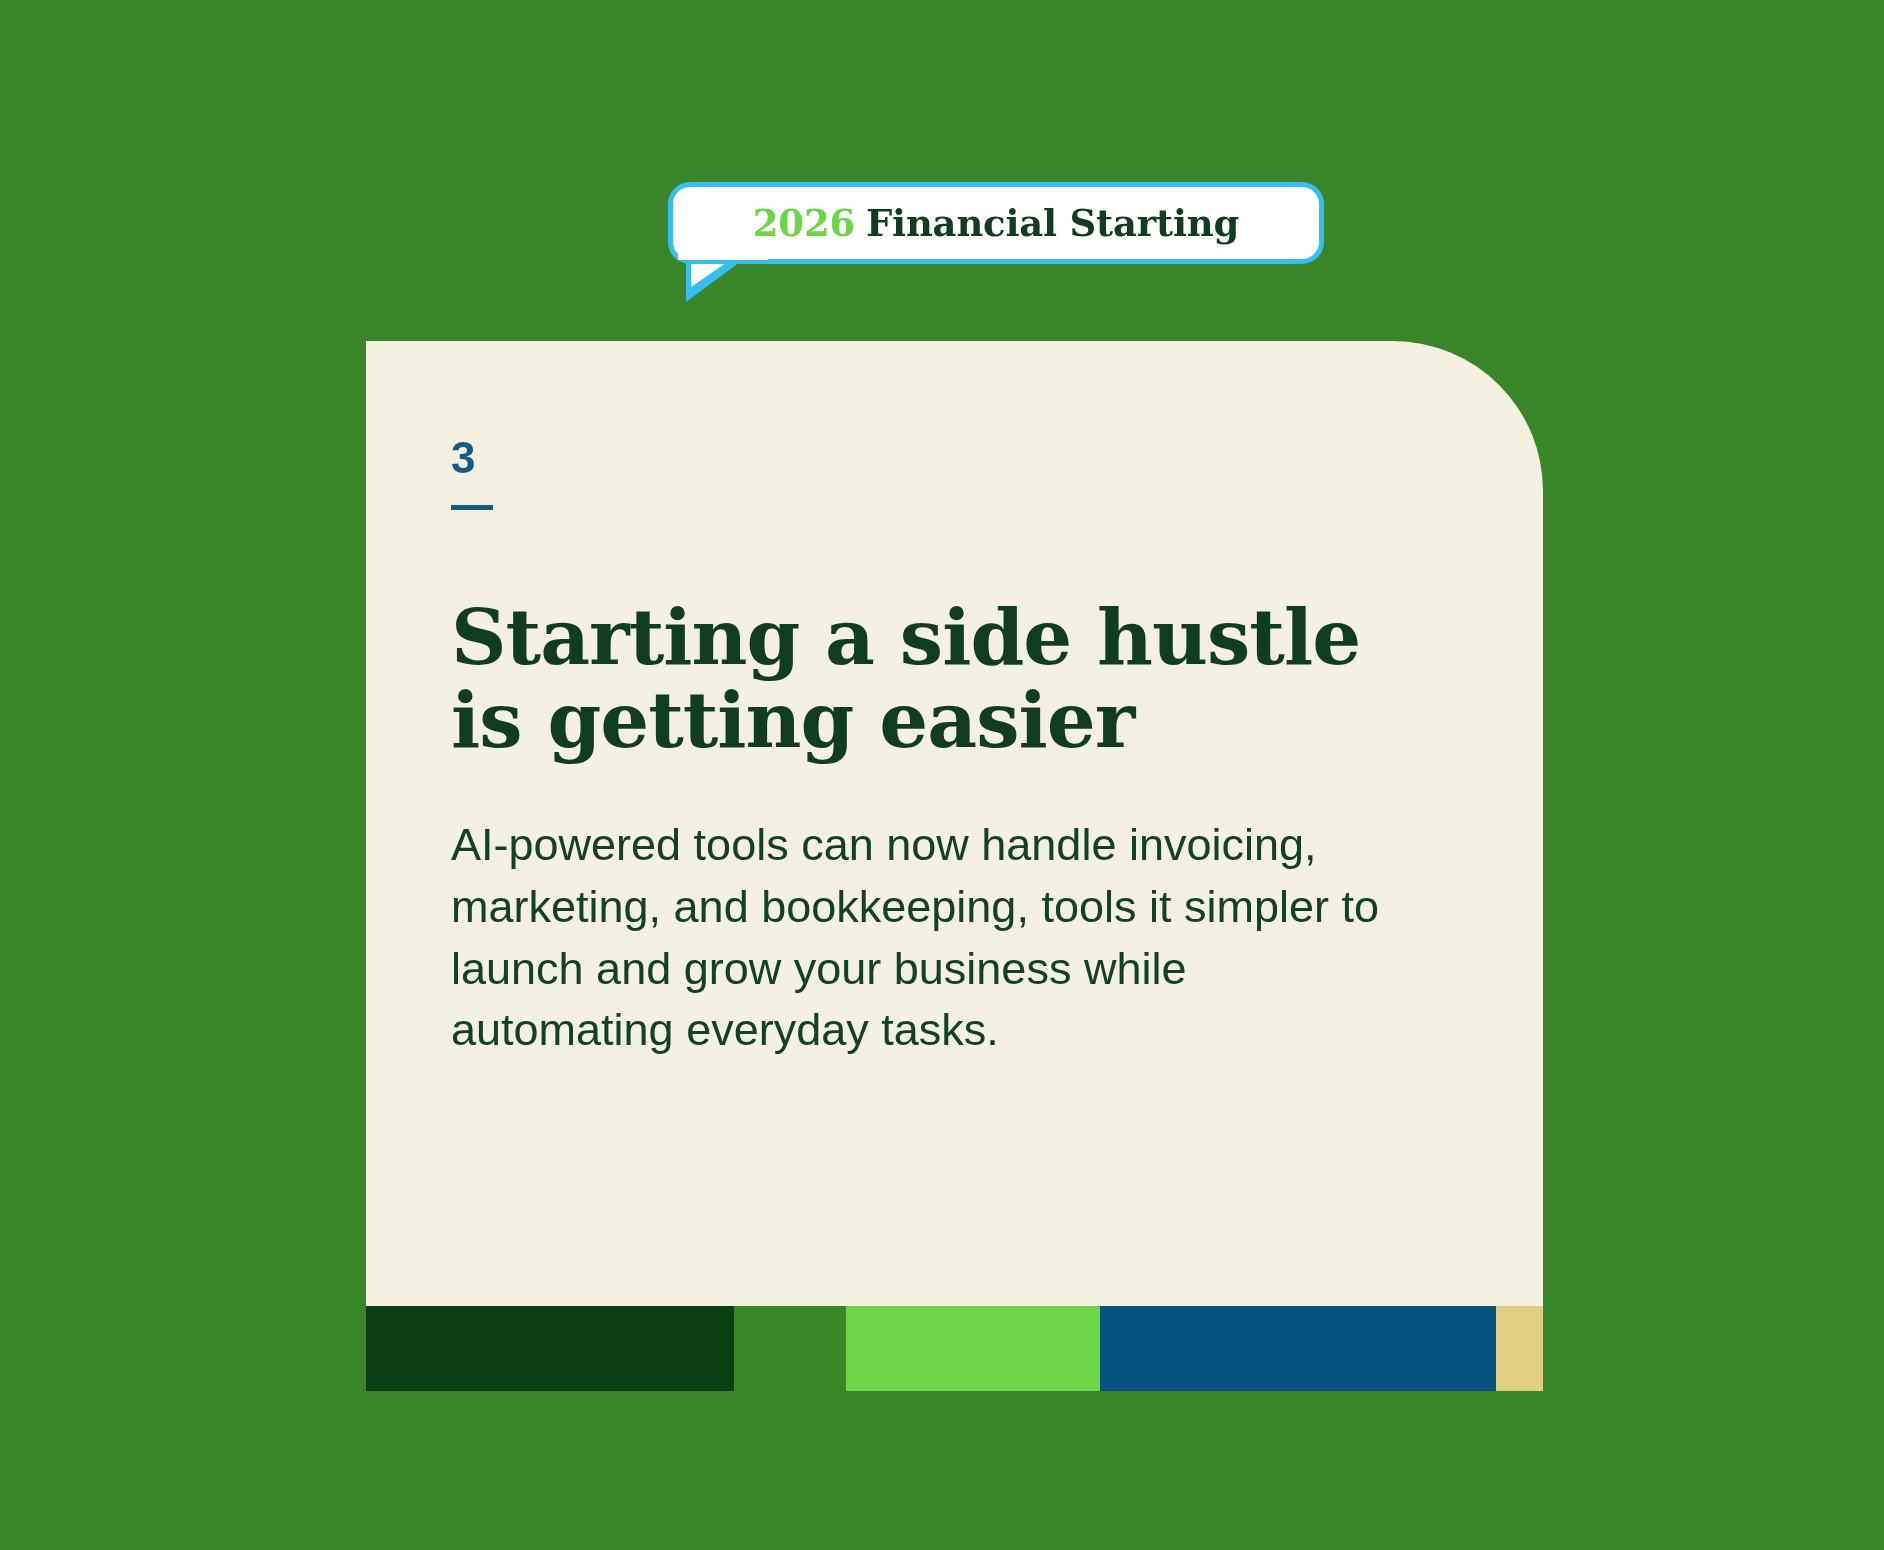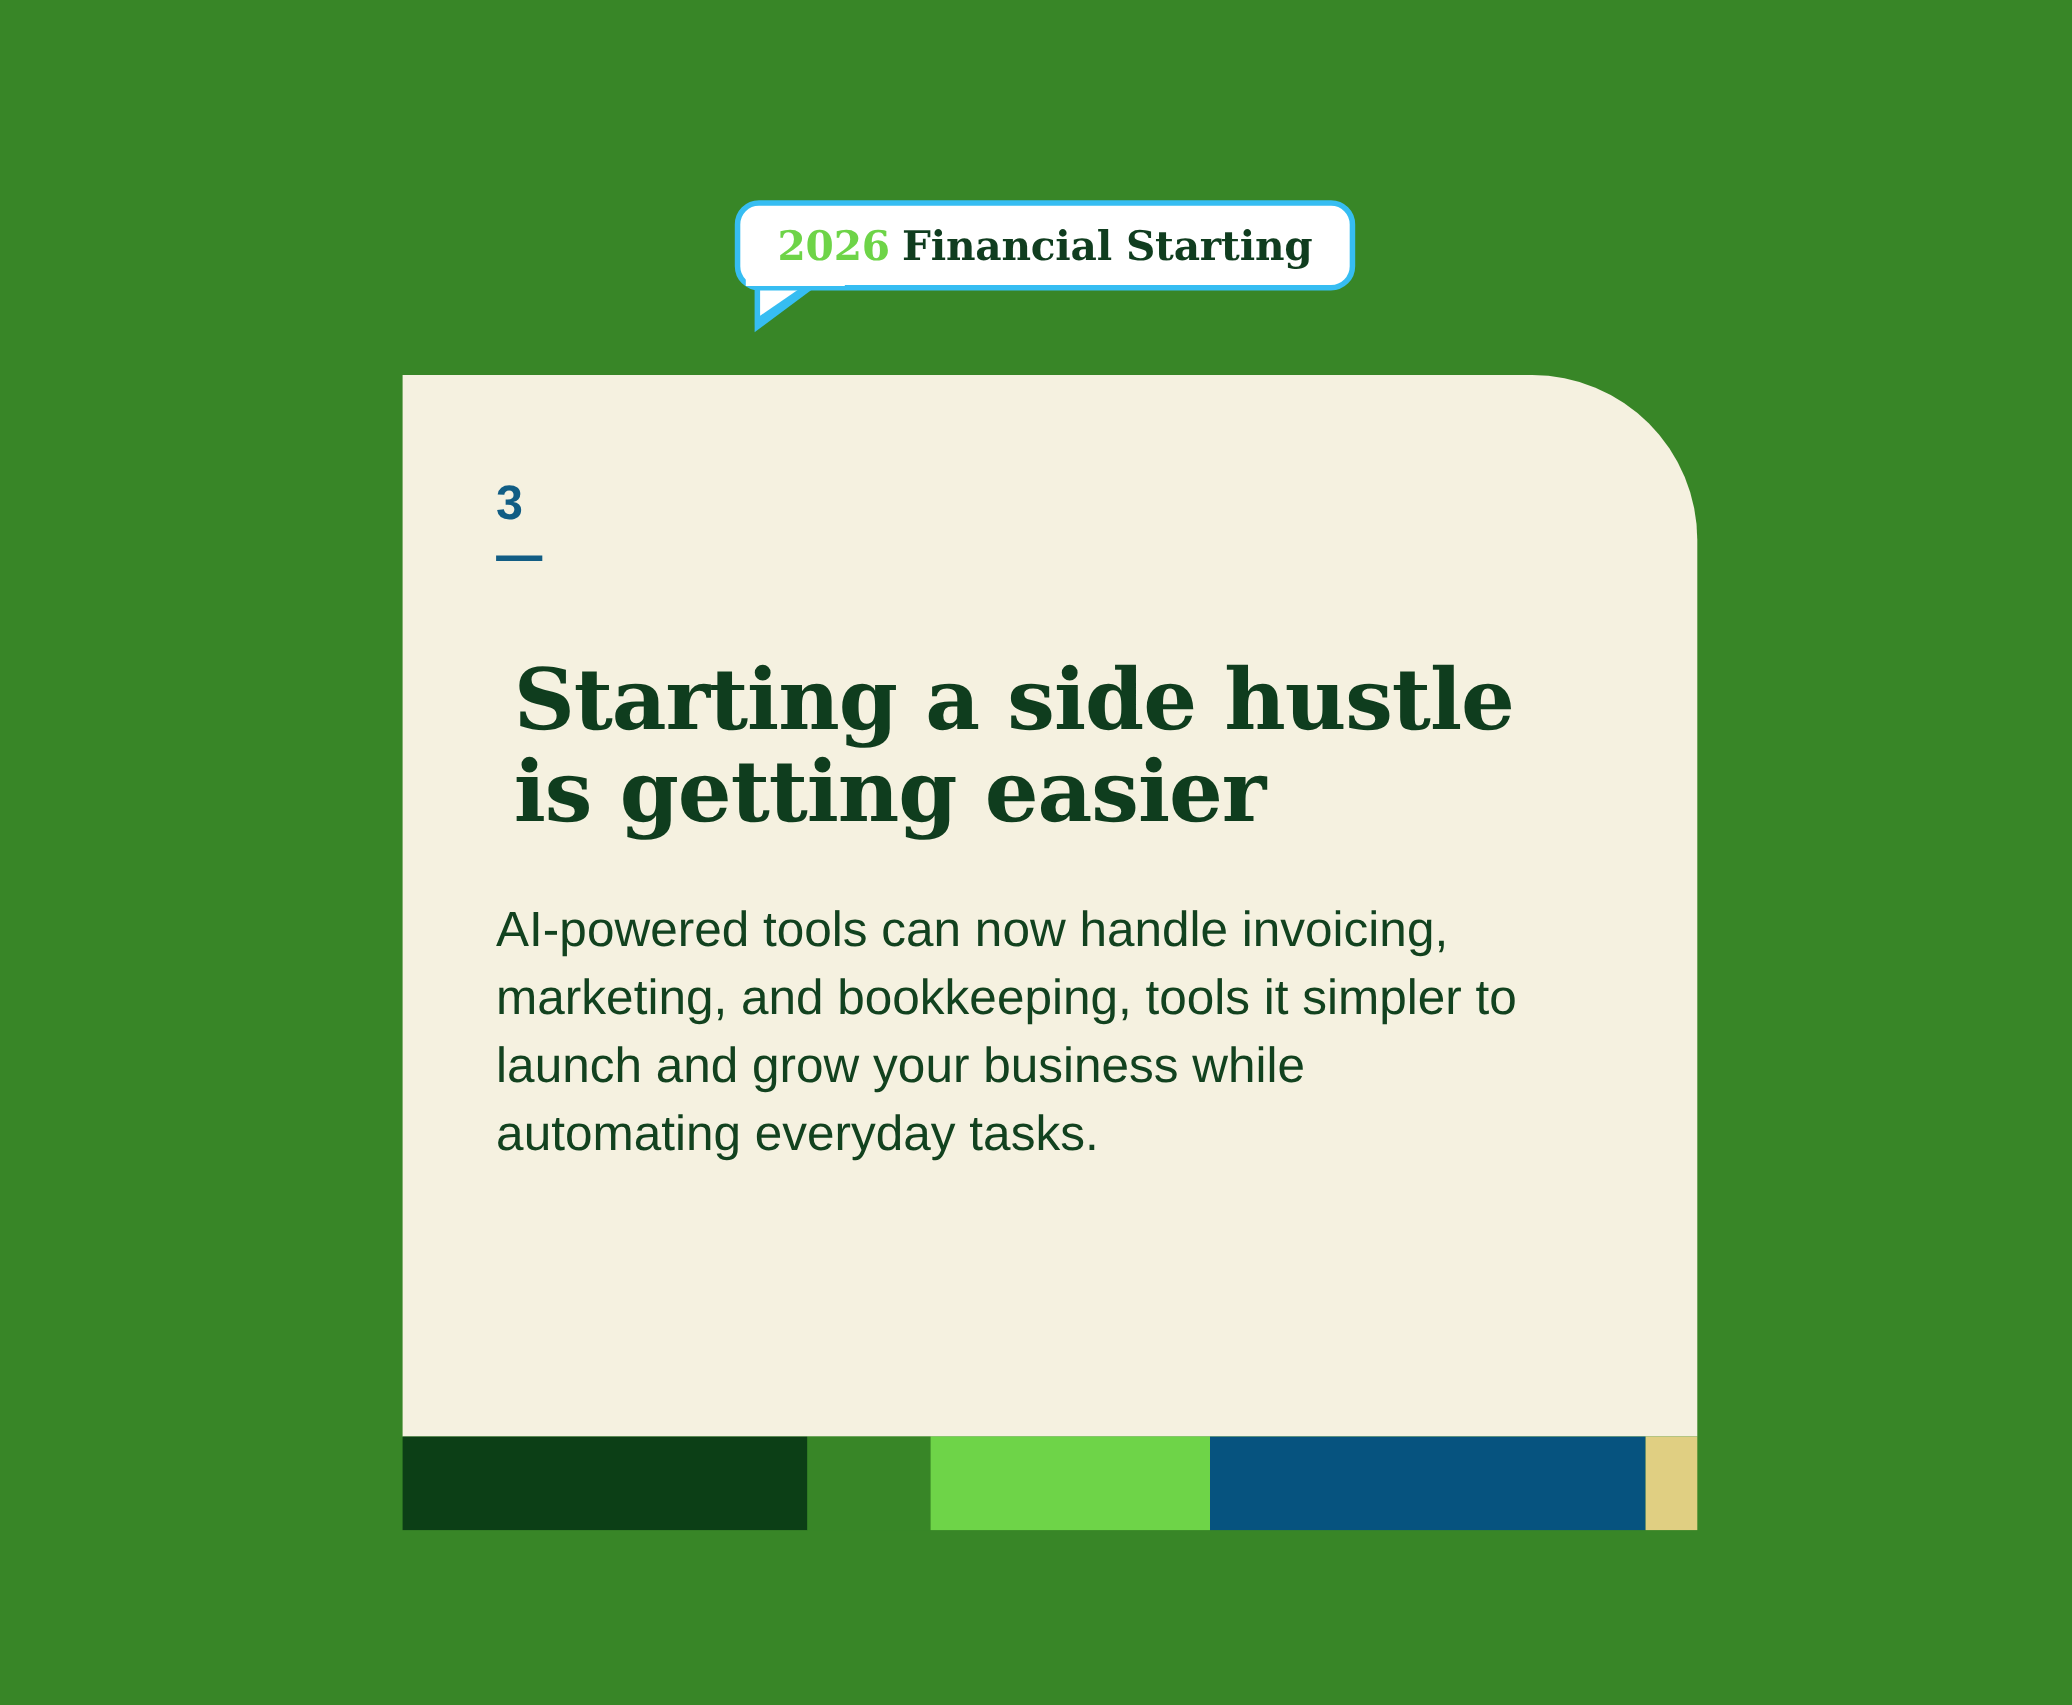--- a/index.html
+++ b/index.html
@@ -26,21 +26,21 @@
     position: absolute;
     left: 668px;
     top: 182px;
     width: 560px;
     height: 120px;
   }
   #badge {
     position: absolute;
     left: 0;
     top: 0;
-    width: 564px;
+    width: 656px;
     height: 82px;
     background: #ffffff;
     border: 5px solid #36bdf2;
     border-radius: 22px;
     box-sizing: border-box;
     display: flex;
     align-items: center;
     justify-content: center;
     white-space: nowrap;
   }
@@ -113,21 +113,21 @@
   }
   #eyebrow-rule {
     width: 42px;
     height: 5px;
     background: #115d84;
     margin-top: 25px;
   }
 
   
   #headline {
-    margin: 86px 0 0 16px;
+    margin: 86px 0 0 0;
     font-family: "DejaVu Serif", "Liberation Serif", serif;
     font-weight: 700;
     font-size: 77px;
     line-height: 1.08;
     letter-spacing: -1px;
     color: #0f3d1e;
     white-space: pre-line;
   }
 
   

